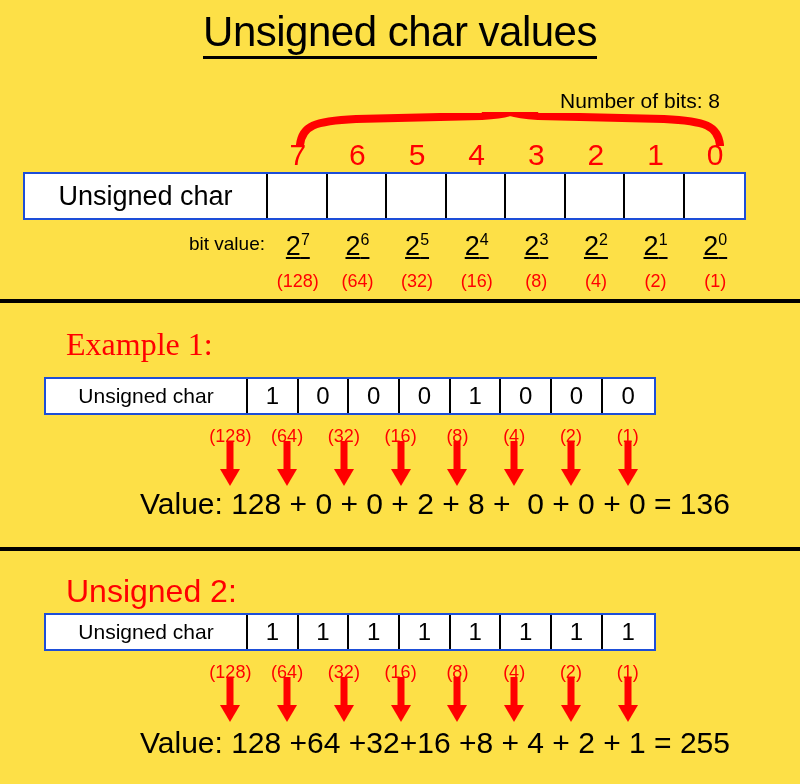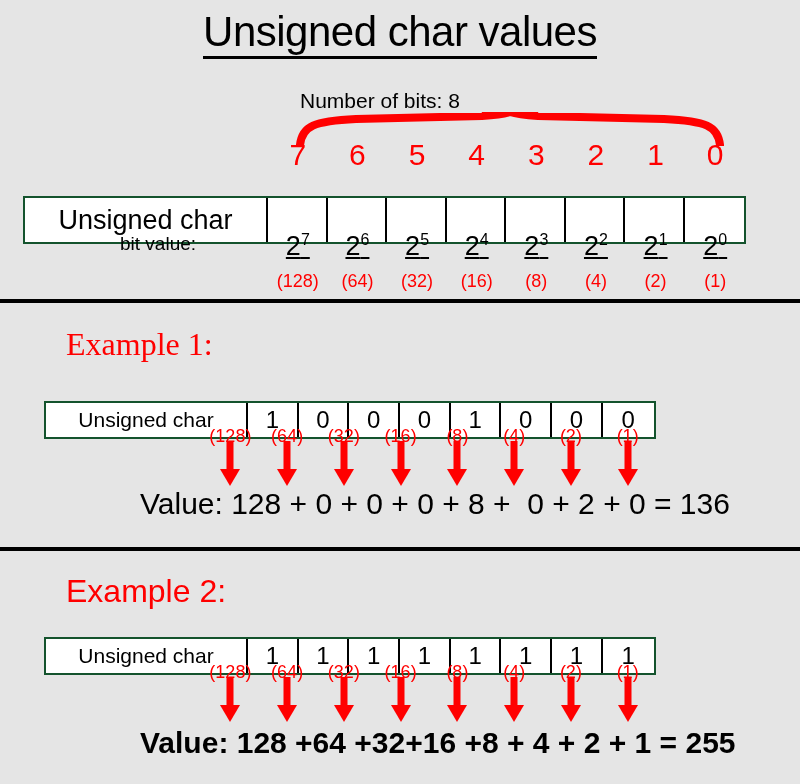--- a/index.html
+++ b/index.html
@@ -7,21 +7,21 @@
     margin: 0; padding: 0;
     width: 800px; height: 784px;
     background: #ffffff;
     font-family: "Liberation Sans", sans-serif;
     color: #000000;
     overflow: hidden;
   }
   #page {
     position: relative;
     width: 800px; height: 784px;
-    background: #e5e5e5;
+    background: #fde047;
   }
 
   
   .title {
     position: absolute;
     left: 0; top: 6px;
     width: 800px;
     text-align: center;
     font-size: 42px;
     font-weight: 400;
@@ -39,21 +39,21 @@
     background: #000000;
   }
   #divider-1 { top: 299px; }
   #divider-2 { top: 547px; }
 
   
   .bits-caption {
     position: absolute;
     left: 300px; top: 88px;
     width: 420px;
-    text-align: left;
+    text-align: right;
     font-size: 21px;
     line-height: 26px;
     color: #000;
   }
   .brace {
     position: absolute;
     left: 296px; top: 112px;
     width: 428px; height: 34px;
   }
   .bit-index-row {
@@ -67,23 +67,22 @@
     text-align: center;
     font-size: 30px;
     line-height: 34px;
     color: #FF0000;
   }
 
   
   .bitrow {
     position: absolute;
     display: flex;
-    border: 2px solid #14532d;
+    border: 2px solid #1d4ed8;
     background: #fff;
-    margin-top: 24px;
   }
   .bitrow .label-cell {
     display: flex; align-items: center; justify-content: center;
     color: #000;
     border-right: 2px solid #000;
   }
   .bitrow .cell {
     display: flex; align-items: center; justify-content: center;
     border-right: 2px solid #000;
     color: #000;
@@ -93,21 +92,21 @@
   
   #table-top { left: 23px; top: 172px; width: 723px; height: 48px; }
   #table-top .label-cell { width: 243px; font-size: 27px; }
   #table-top .cell { width: 59.5px; font-size: 26px; }
 
   
   .bitvalue-label {
     position: absolute;
     left: 120px; top: 230px;
     width: 145px;
-    text-align: left;
+    text-align: right;
     font-size: 19px;
     line-height: 28px;
     color: #000;
   }
   .power-row {
     position: absolute;
     left: 268px; top: 224px;
     width: 477px; height: 34px;
     display: flex;
   }
@@ -163,21 +162,21 @@
   .arrow-slot { flex: 1 1 0; display: flex; justify-content: center; }
 
   .value-line {
     position: absolute;
     font-size: 30px;
     line-height: 38px;
     color: #000;
     white-space: pre;
   }
   #value-ex1 { left: 140px; top: 485px; }
-  #value-ex2 { left: 140px; top: 724px; font-weight: bold; }
+  #value-ex2 { left: 140px; top: 724px; }
 </style>
 </head>
 <body>
 
 <div id="page">
 
   <div class="title">
     <span>Unsigned char values</span>
   </div>
 
@@ -303,25 +302,25 @@
           <polygon points="1,28 21,28 11,45" fill="#FF0000"></polygon>
         </svg>
       </div>
       <div class="arrow-slot">
         <svg width="22" height="46" viewBox="0 0 22 46" xmlns="http://www.w3.org/2000/svg">
           <rect x="7.5" y="0" width="7" height="30" fill="#FF0000"></rect>
           <polygon points="1,28 21,28 11,45" fill="#FF0000"></polygon>
         </svg>
       </div>
     </div>
-  <div class="value-line" id="value-ex1">Value: 128 + 0 + 0 + 0 + 8 +  0 + 2 + 0 = 136</div>
+  <div class="value-line" id="value-ex1">Value: 128 + 0 + 0 + 2 + 8 +  0 + 0 + 0 = 136</div>
 
   <div class="divider" id="divider-2"></div>
 
-  <div class="example-title" id="ex2-title">Example 2:</div>
+  <div class="example-title" id="ex2-title">Unsigned 2:</div>
 
   <div class="bitrow" id="table-ex2">
     <div class="label-cell">Unsigned char</div>
     <div class="cell">1</div>
     <div class="cell">1</div>
     <div class="cell">1</div>
     <div class="cell">1</div>
     <div class="cell">1</div>
     <div class="cell">1</div>
     <div class="cell">1</div>

